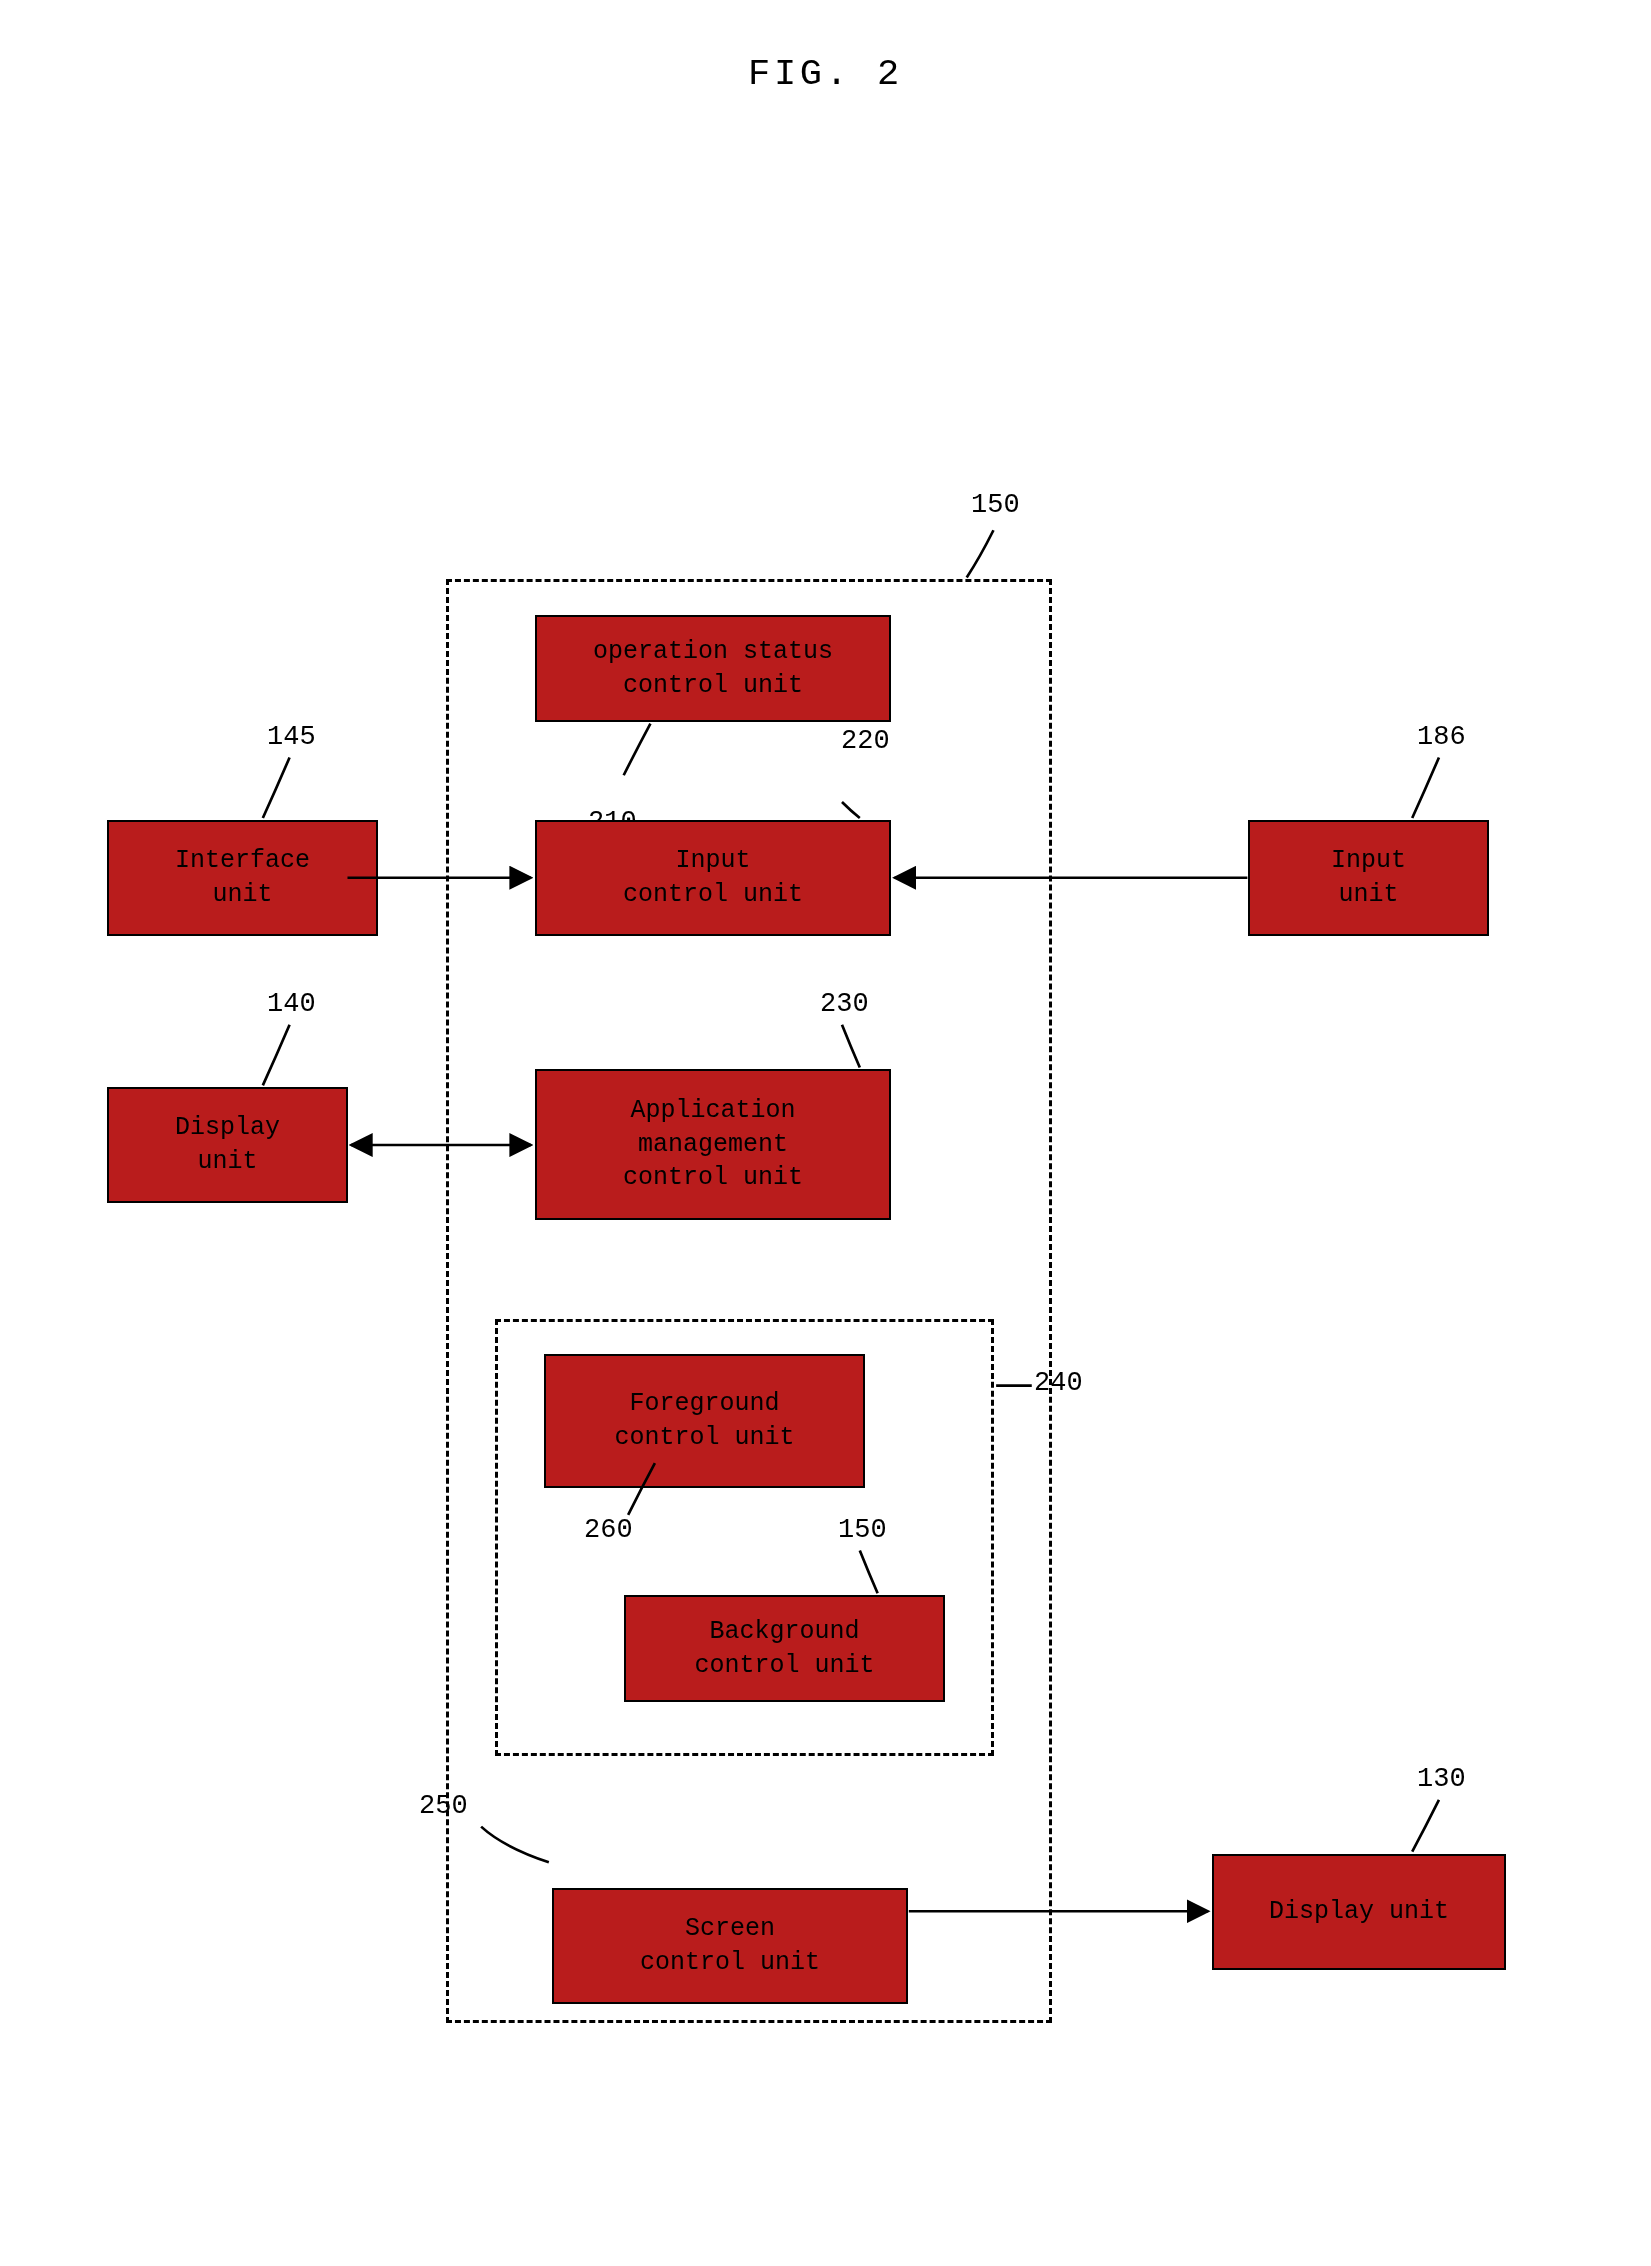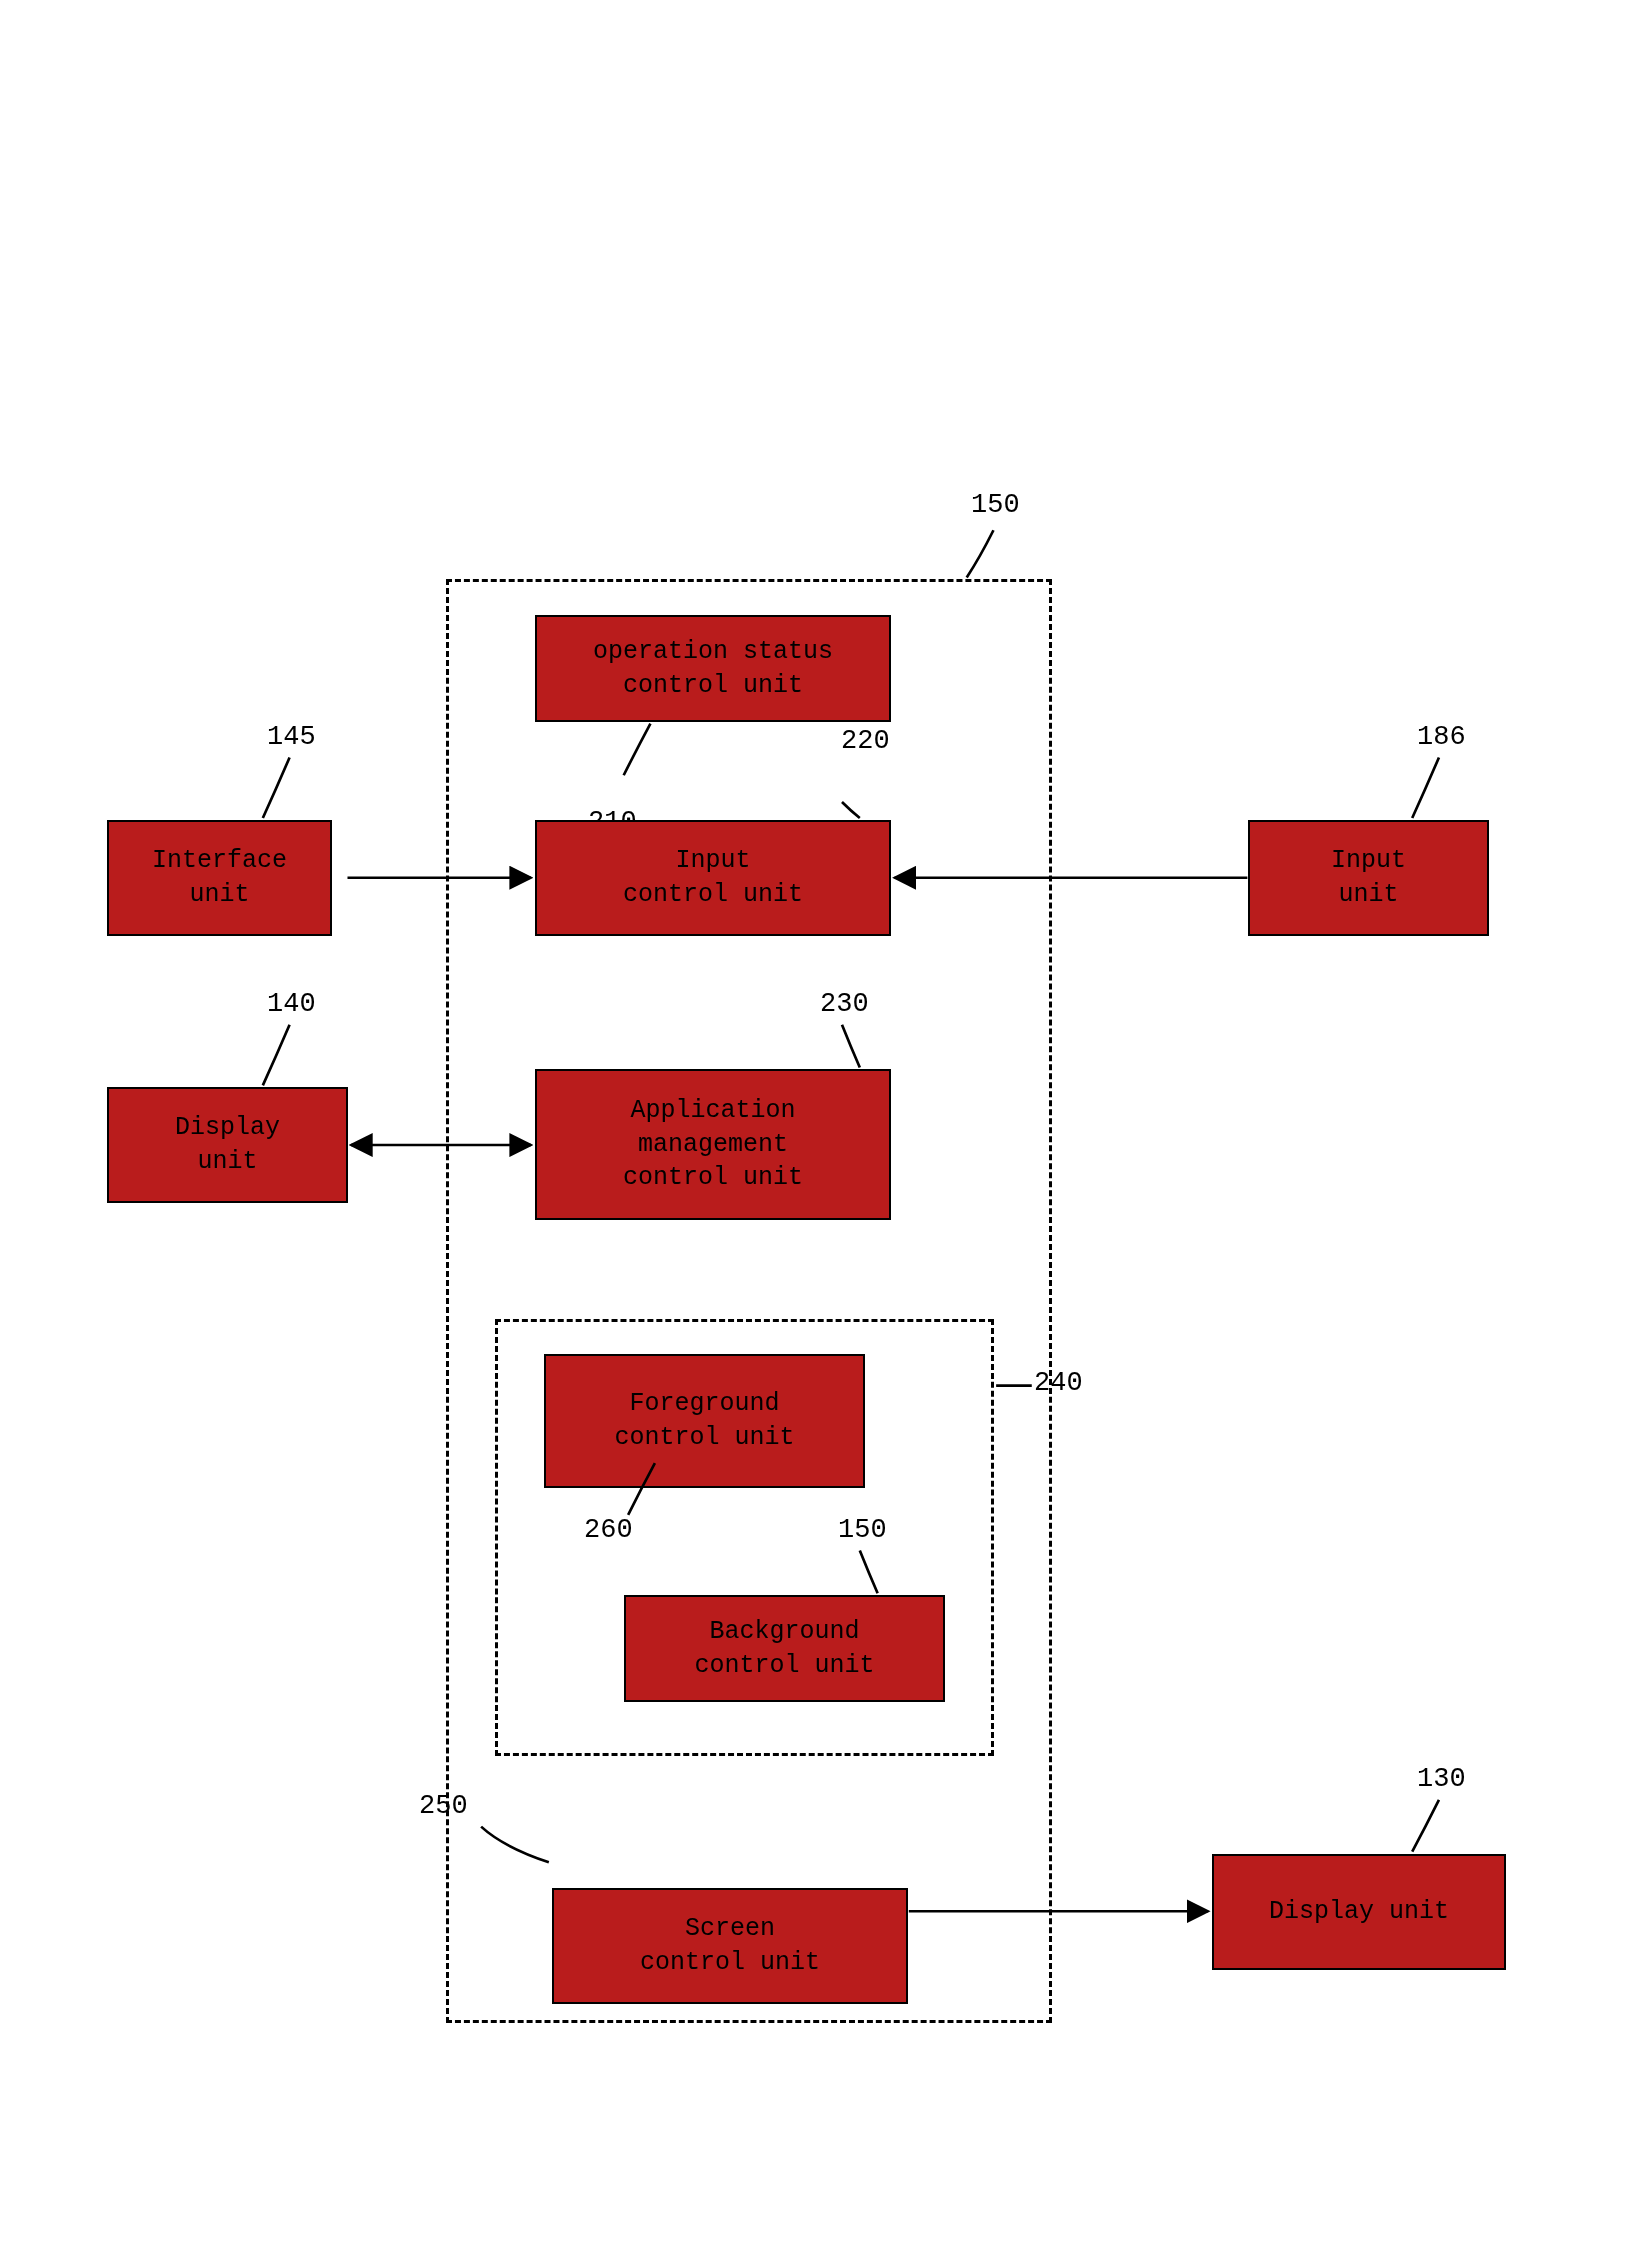--- a/index.html
+++ b/index.html
@@ -53,25 +53,26 @@
     width: 1651px;
     height: 2266px;
     pointer-events: none;
   }
 </style>
 </head>
 <body>
 
 <div class="stage">
 
+  <div class="fig-title">FIG. 2</div>
 
   <div class="dashed" style="left:446px; top:579px; width:606px; height:1444px;"></div>
   <div class="label" style="left:971px; top:490px;">150</div>
 
-  <div class="box" style="left:107px; top:820px; width:225px; height:116px;">Interface
+  <div class="box" style="left:107px; top:820px; width:271px; height:116px;">Interface
 unit</div>
   <div class="label" style="left:267px; top:722px;">145</div>
 
   <div class="box" style="left:1248px; top:820px; width:241px; height:116px;">Input
 unit</div>
   <div class="label" style="left:1417px; top:722px;">186</div>
 
   <div class="box" style="left:107px; top:1087px; width:241px; height:116px;">Display
 unit</div>
   <div class="label" style="left:267px; top:989px;">140</div>

